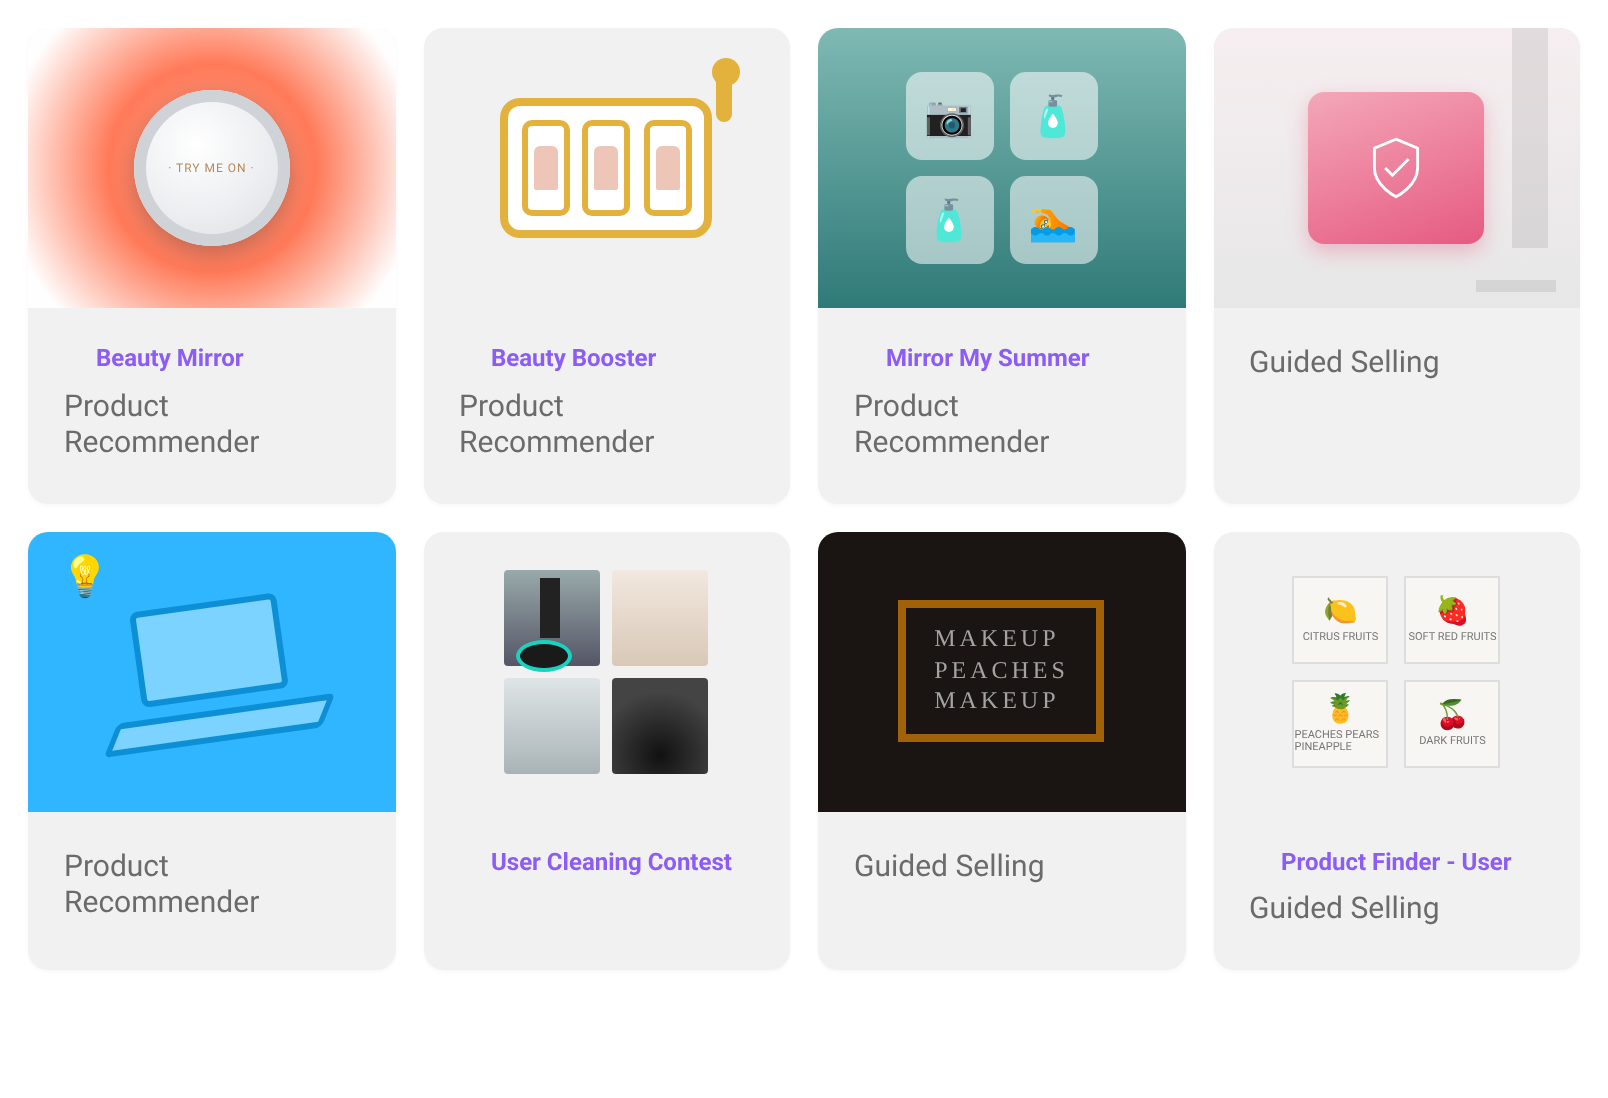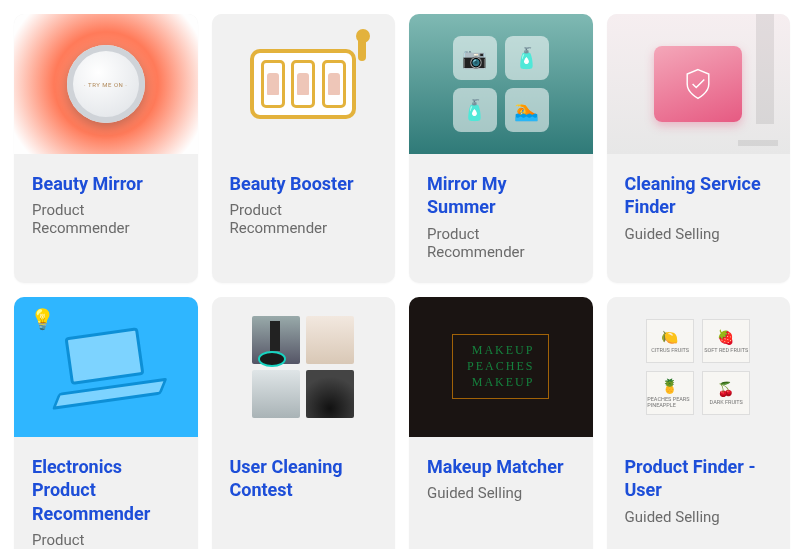--- a/index.html
+++ b/index.html
@@ -30,25 +30,26 @@
     align-items: center;
     justify-content: center;
     position: relative;
     overflow: hidden;
   }
   .card-body {
     padding: 18px 18px 22px;
     flex: 1;
   }
   .card-title {
-    font-size: 18px;
+    font-size: 12px;
     font-weight: 700;
-    color: #1d4ed8;
+    color: #8b5cf6;
     line-height: 1.3;
     margin-bottom: 6px;
+    margin-left: 16px;
   }
   .card-cat {
     font-size: 15px;
     color: #6b6b6b;
   }
 
   
 
   
   .t0 { background: radial-gradient(circle at 50% 50%, #ffb199 0%, #ff7a59 45%, #fefefe 90%); }
@@ -138,22 +139,22 @@
   .t5 .ph3 { background: linear-gradient(180deg,#dfe5e7,#a9b3b6); }
   .t5 .ph4 { background: radial-gradient(circle at 50% 80%, #111 0%, #444 70%); }
   .t5 .eye {
     position:absolute; width:28px; height:16px; border:2px solid #17d3c0;
     border-radius:50%; background:#1a1a1a;
   }
 
   
   .t6 { background:#1a1412; display:flex; align-items:center; justify-content:center; }
   .t6 .mm {
-    text-align:right; color:#15803d; font-family: "Times New Roman", serif;
-    border:1px solid #a16207; padding:8px 14px; letter-spacing:2px; font-size:12px; line-height:1.3;
+    text-align:left; color:#a3a3a3; font-family: "Times New Roman", serif;
+    border:4px solid #a16207; padding:8px 14px; letter-spacing:2px; font-size:12px; line-height:1.3;
   }
 
   
   .t7 { background:#f1f1f1; }
   .t7 .notes {
     display:grid; grid-template-columns:1fr 1fr; gap:8px;
   }
   .t7 .note {
     width:48px; height:44px; background:#f7f6f3; border:1px solid #ddd;
     display:flex; flex-direction:column; align-items:center; justify-content:center;
@@ -216,35 +217,33 @@
   <div class="card">
     <div class="thumb t3">
       <div class="badge">
         <svg viewBox="0 0 40 40">
             <path d="M20 4 L32 9 V20 C32 30 20 36 20 36 C20 36 8 30 8 20 V9 Z"></path>
             <path d="M14 20 L18 24 L27 15"></path>
           </svg>
       </div>
     </div>
     <div class="card-body">
-      <div class="card-title">Cleaning Service Finder</div>
       <div class="card-cat">Guided Selling</div>
     </div>
   </div>
 
   <div class="card">
     <div class="thumb t4">
       <span class="lamp">💡</span>
       <div class="laptop">
         <div class="screen"></div>
           <div class="base"></div>
       </div>
     </div>
     <div class="card-body">
-      <div class="card-title">Electronics Product Recommender</div>
       <div class="card-cat">Product Recommender</div>
     </div>
   </div>
 
   <div class="card">
     <div class="thumb t5" style="position:relative;">
       <div class="photos">
         <div class="ph ph1"></div>
           <div class="ph ph2"></div>
         <div class="ph ph3"></div>
@@ -259,21 +258,20 @@
 
   <div class="card">
     <div class="thumb t6">
       <div class="mm">
         <div>MAKEUP</div>
         <div>PEACHES</div>
         <div>MAKEUP</div>
       </div>
     </div>
     <div class="card-body">
-      <div class="card-title">Makeup Matcher</div>
       <div class="card-cat">Guided Selling</div>
     </div>
   </div>
 
   <div class="card">
     <div class="thumb t7">
       <div class="notes">
         <div class="note">
             <span class="g">🍋</span>
             <span>CITRUS FRUITS</span>

